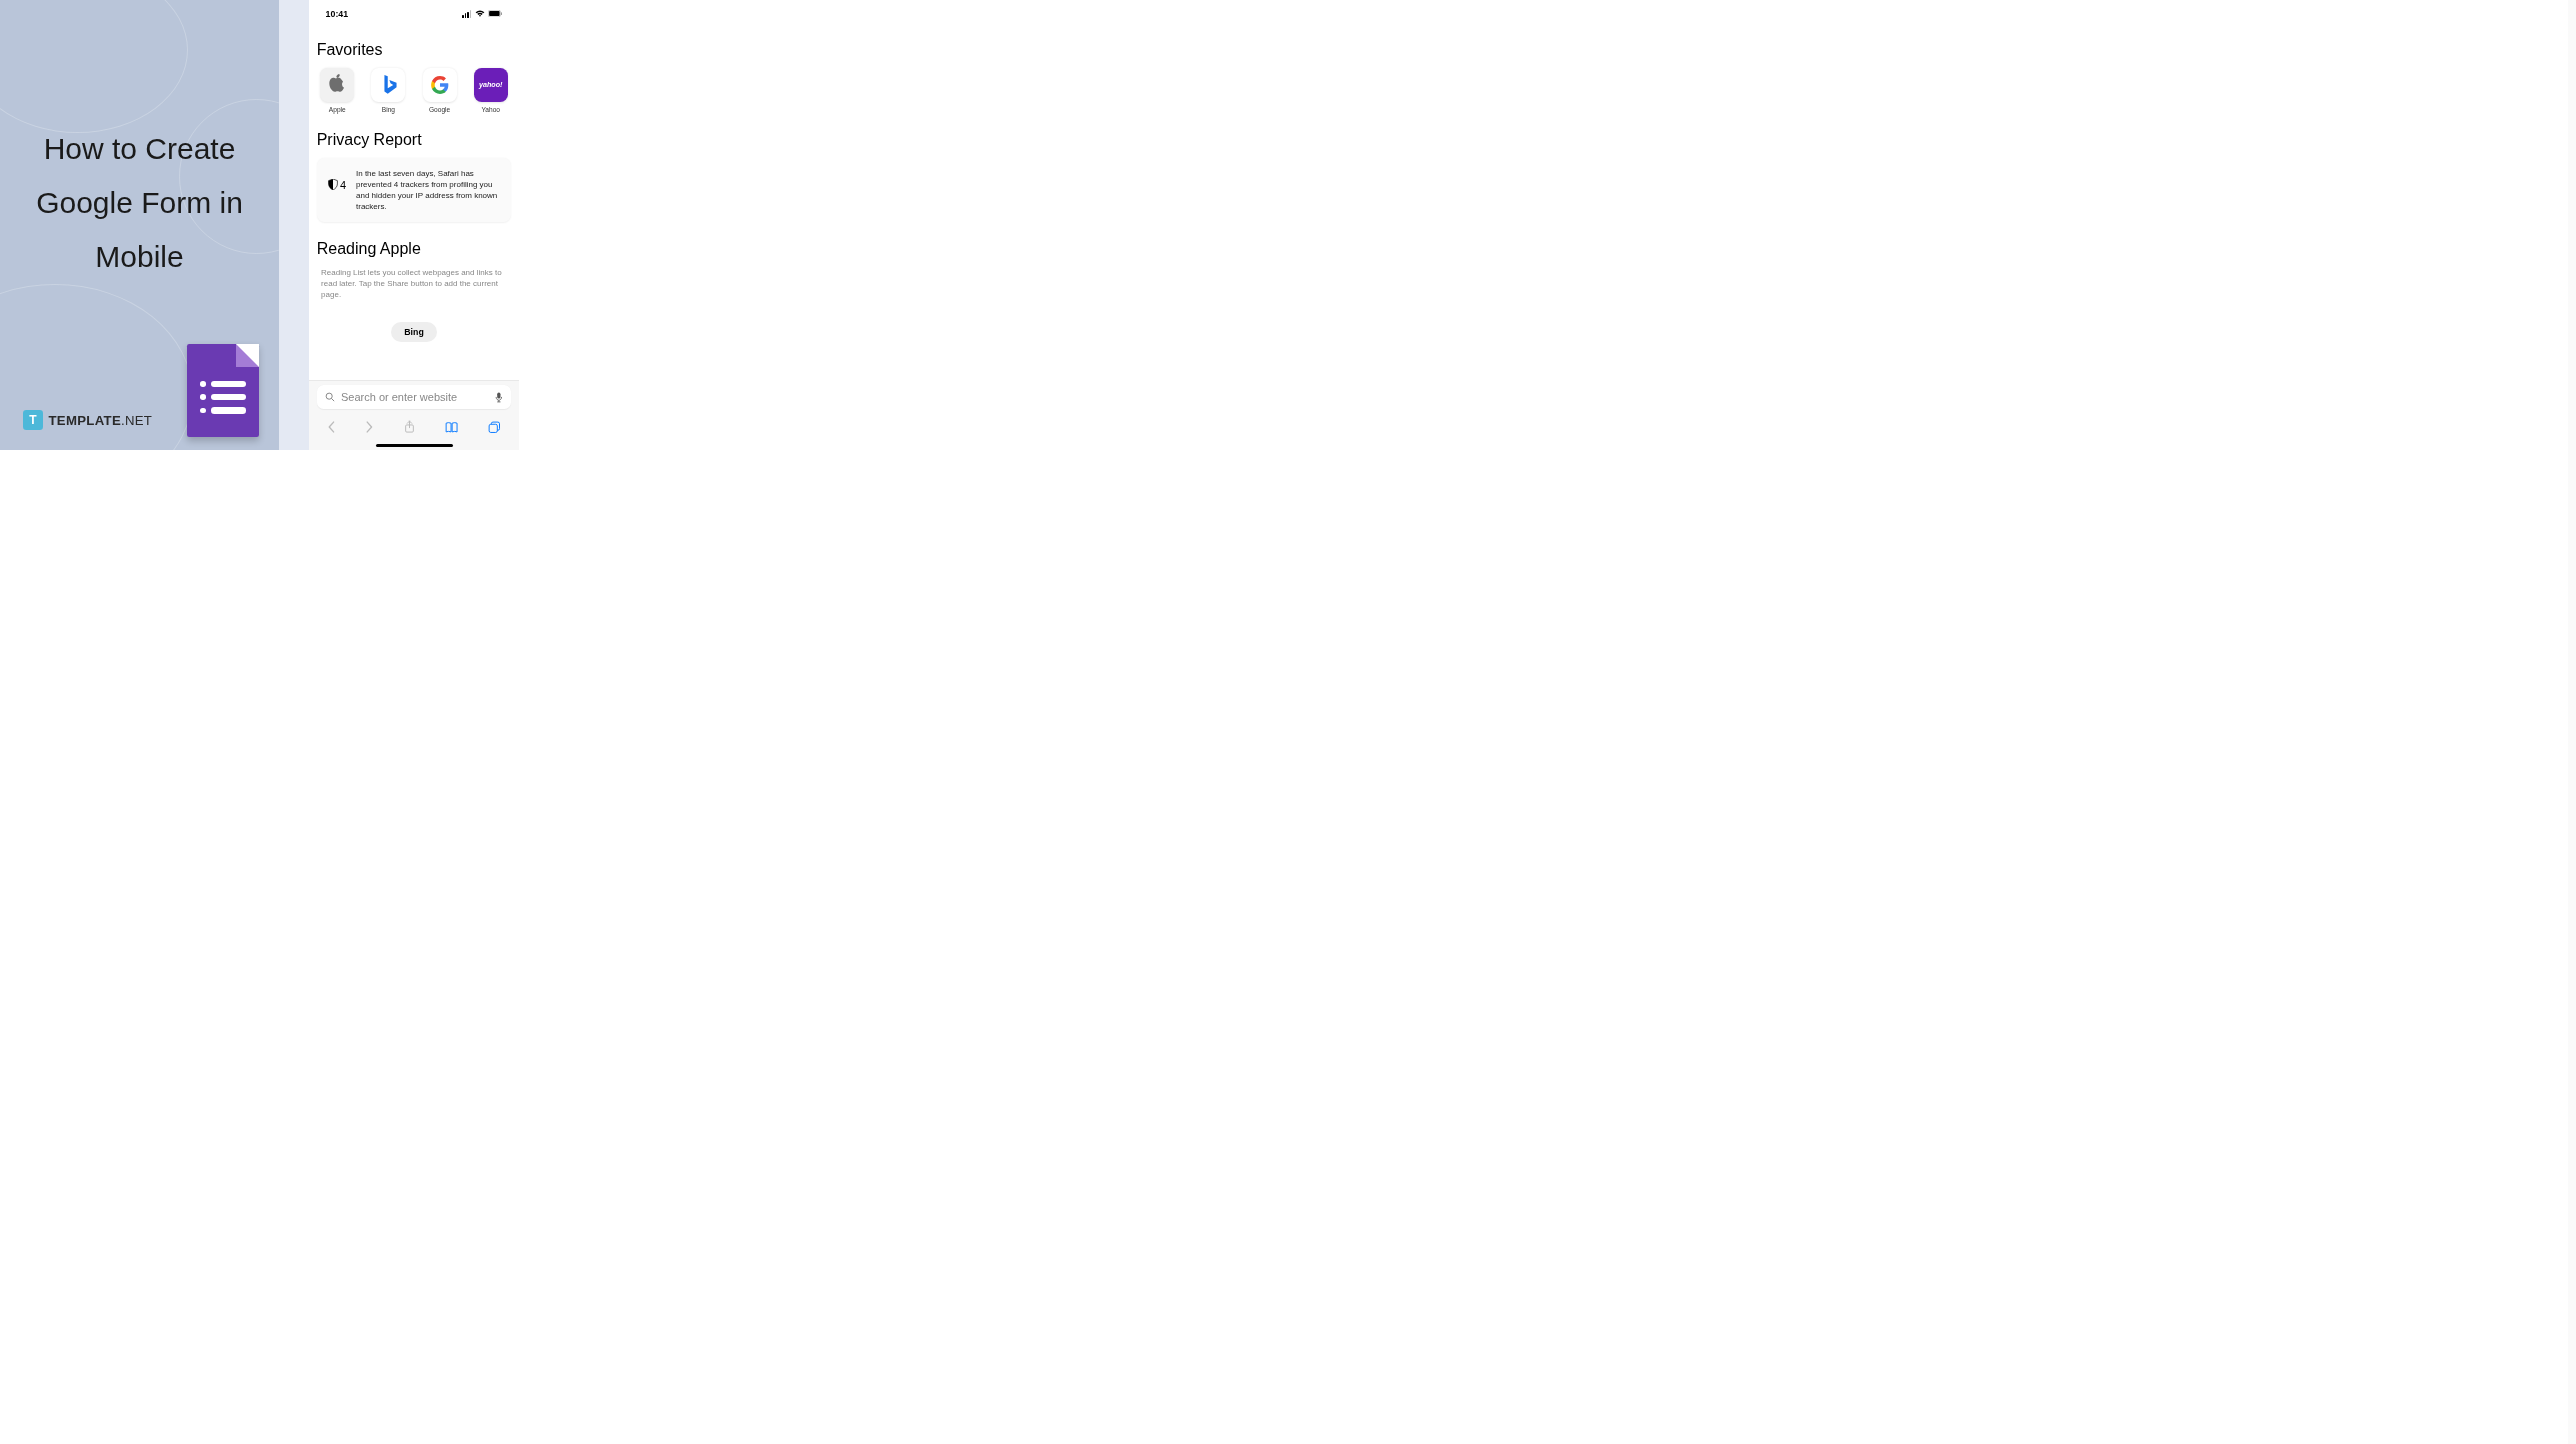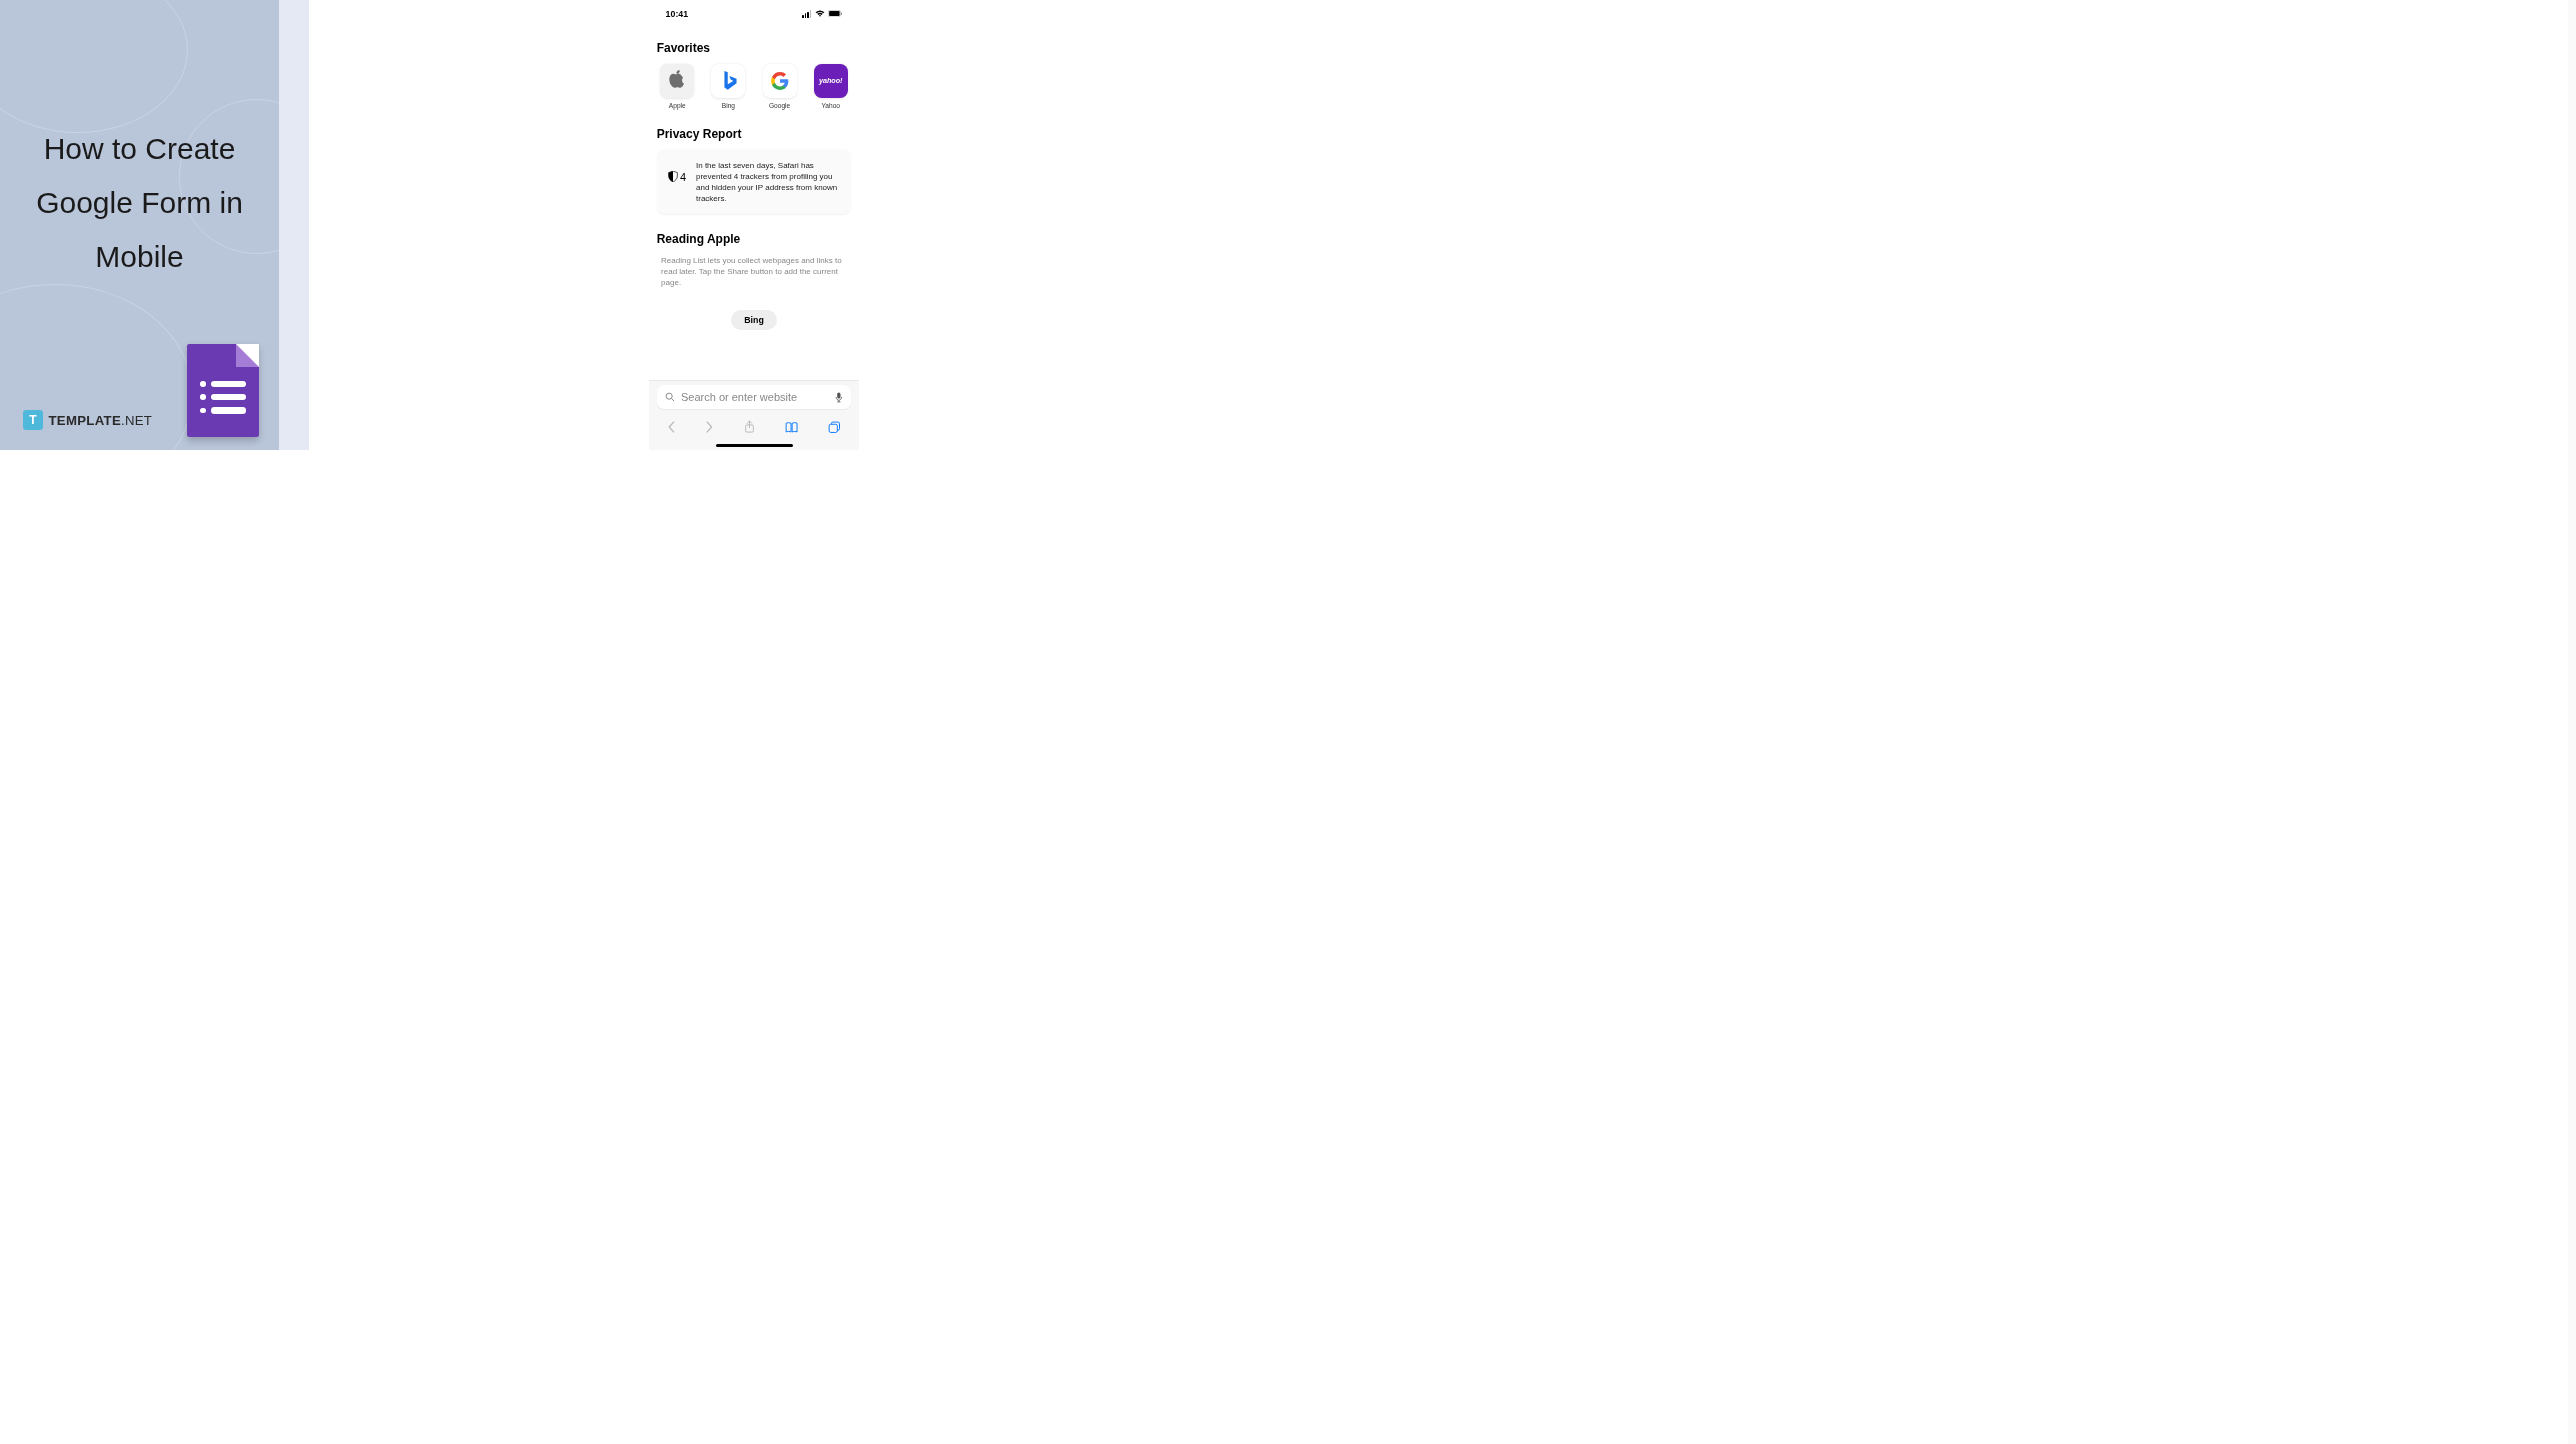--- a/index.html
+++ b/index.html
@@ -144,21 +144,21 @@
     .middle-strip {
       width: 30px;
       height: 100%;
       background: #e4e9f3;
     }
     .right-panel {
       flex: 1;
       height: 100%;
       background: #fff;
       display: flex;
-      justify-content: flex-end;
+      justify-content: flex-start;
       padding-top: 0;
     }
     .phone-frame {
       width: 210px;
       height: 100%;
       background: #fff;
       position: relative;
       display: flex;
       flex-direction: column;
     }
@@ -189,22 +189,22 @@
       border-radius: 0.6px;
     }
     .wifi-svg { width: 10px; height: 7.7px; }
     .battery-svg { width: 14.4px; height: 7.2px; }
     .content-area {
       flex: 1;
       padding: 0 7.7px;
       overflow: hidden;
     }
     .section-title {
-      font-size: 12px;
-      font-weight: 700;
+      font-size: 16px;
+      font-weight: 400;
       margin: 17.7px 0 8.8px 0;
     }
     .favorites-grid {
       display: flex;
       justify-content: space-between;
       gap: 10px;
     }
     .fav-item {
       display: flex;
       flex-direction: column;

